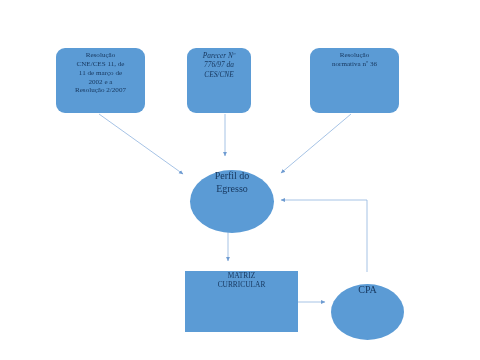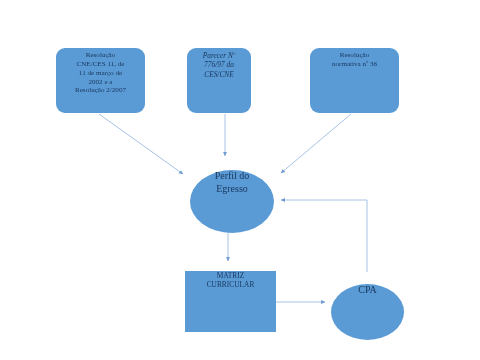--- a/index.html
+++ b/index.html
@@ -97,21 +97,21 @@
   <div class="node rounded-box" style="left:310px; top:48px; width:89px; height:65px;">
     <span class="txt">Resolução
 normativa  nº 36</span>
   </div>
 
   <div class="node ellipse" style="left:190px; top:170px; width:84px; height:63px;">
     <span class="txt">Perfil  do
 Egresso</span>
   </div>
 
-  <div class="node sharp-rect" style="left:185px; top:271px; width:91px; height:61px;">
+  <div class="node sharp-rect" style="left:185px; top:271px; width:113px; height:61px;">
     <span class="txt">MATRIZ
 CURRICULAR</span>
   </div>
 
   <div class="node ellipse" style="left:331px; top:284px; width:73px; height:56px;">
     <span class="txt">CPA</span>
   </div>
 
 </div>
 

